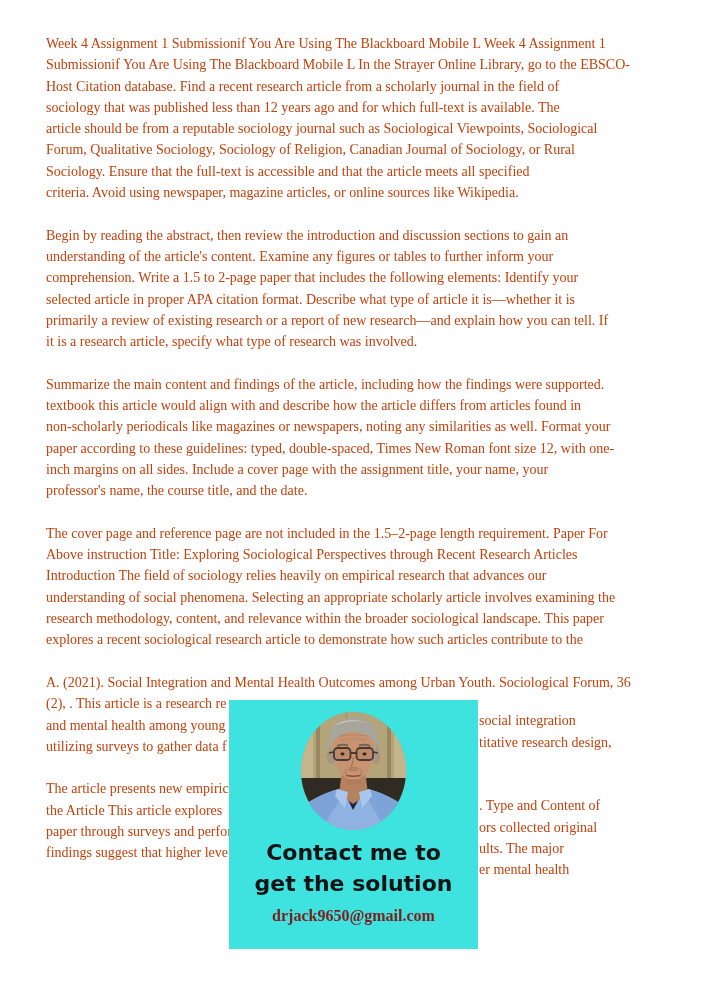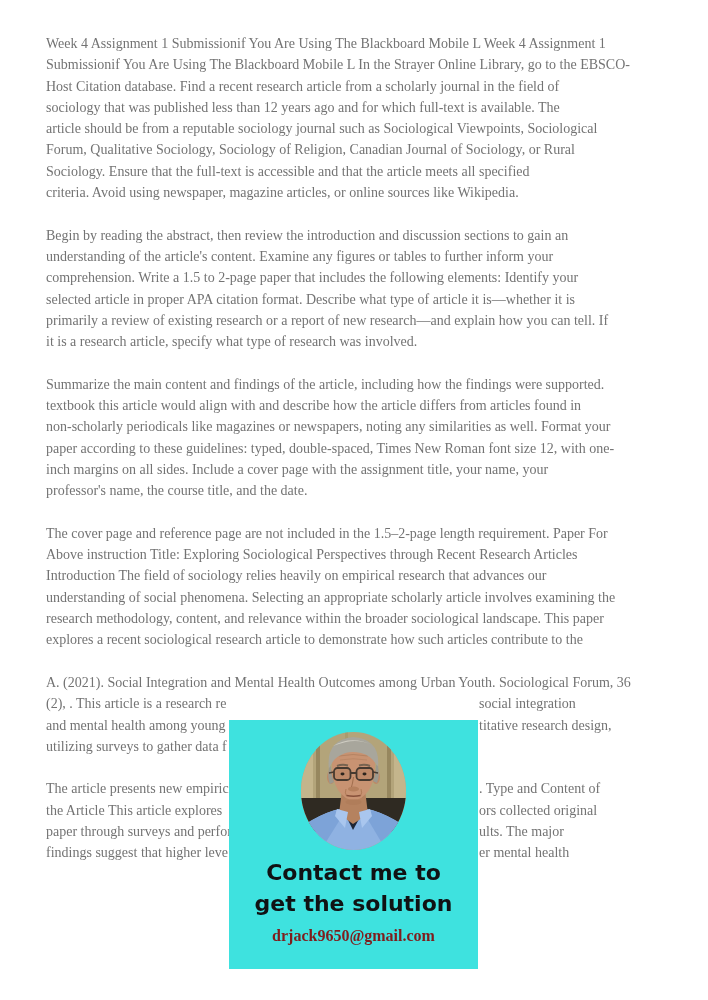--- a/index.html
+++ b/index.html
@@ -10,29 +10,29 @@
     overflow:hidden;
     font-family:"Liberation Serif", "DejaVu Serif", serif;
   }
   
   .doc {
     position:absolute;
     left:46px; top:33px;
     width:625px;
     font-size:14px;
     line-height:21.3px;
-    color:#737373;
+    color:#c2410c;
   }
   .paragraph { margin:0 0 21.3px 0; }
   .line { position:relative; white-space:nowrap; }
-  .frag-right { position:absolute; left:433px; top:0; white-space:nowrap; }
+  .frag-right { position:absolute; left:433px; top:17px; white-space:nowrap; }
   
   .ad-box {
     position:absolute;
-    left:229px; top:720px;
+    left:229px; top:700px;
     width:249px; height:249px;
     background:#3EE2DF;
     display:flex;
     flex-direction:column;
     align-items:center;
     cursor:pointer;
   }
   .ad-photo { margin-top:12px; width:105px; height:118px; display:block; }
   .ad-line {
     font-family:"DejaVu Sans", sans-serif;

